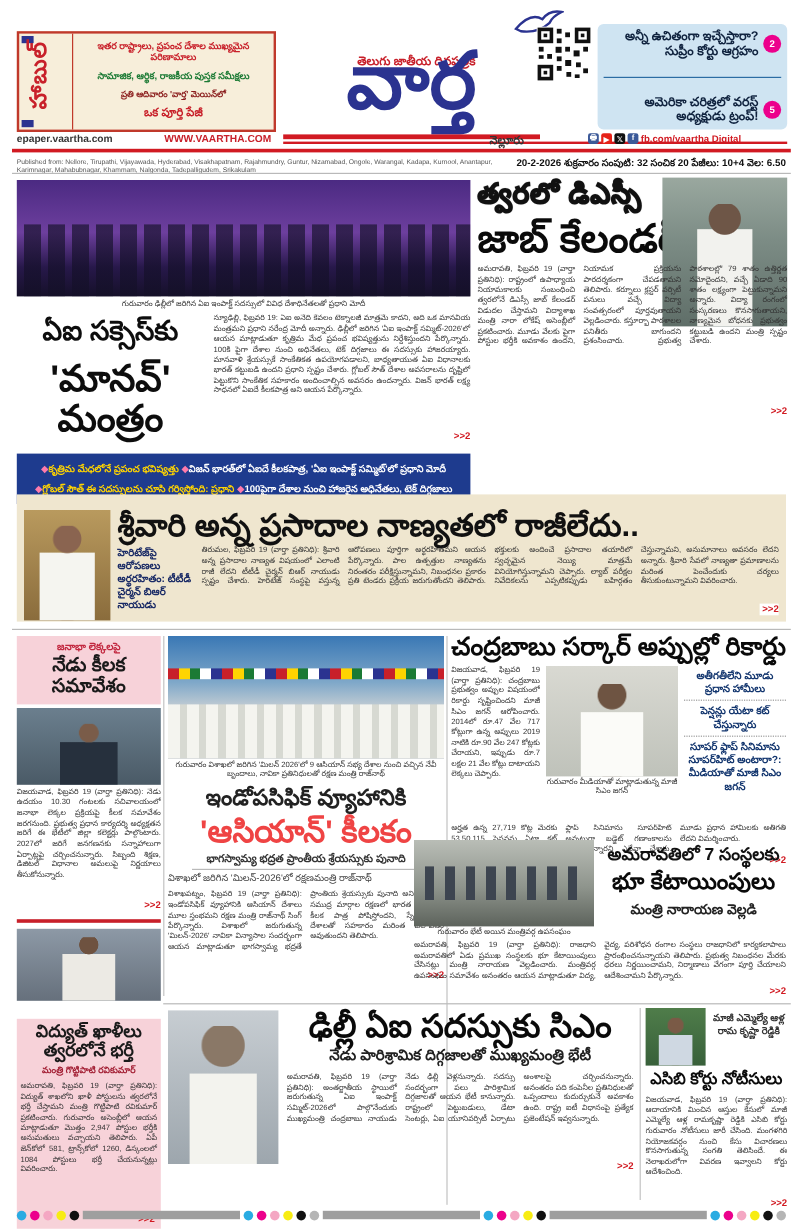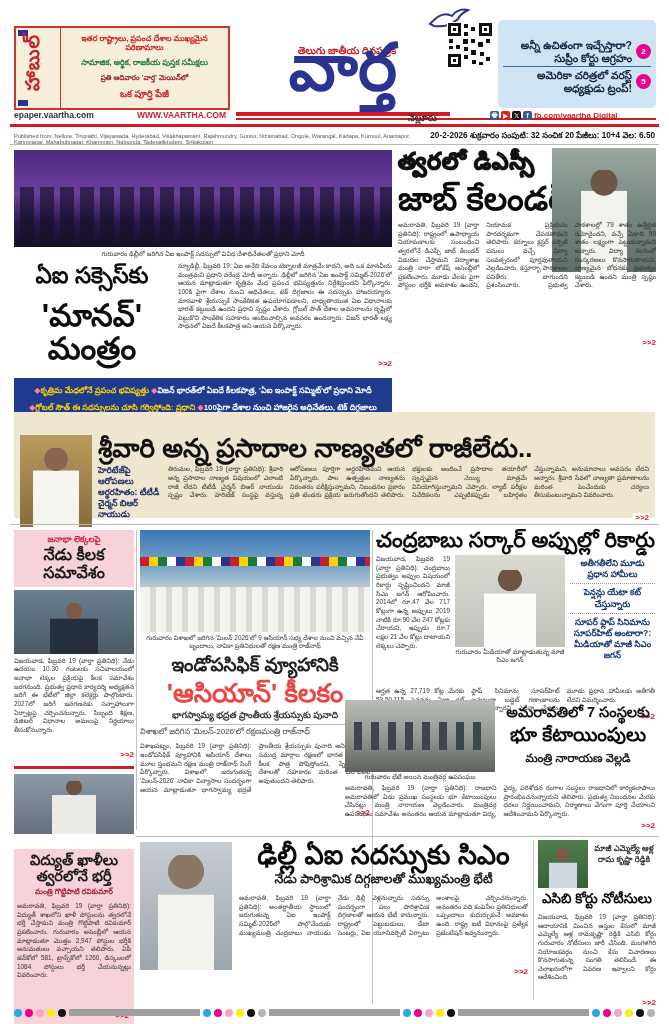--- a/index.html
+++ b/index.html
@@ -23,21 +23,21 @@
   .pl4{color:#c8202a;font-size:9.5px;font-weight:bold;}
   .urls{left:14px;top:110px;width:212px;display:flex;justify-content:space-between;font-weight:bold;}
   .url1{color:#333;font-size:8.5px;} .url2{color:#c8202a;font-size:8.5px;}
   .tagline{left:252px;top:45px;width:190px;color:#c8202a;font-size:10px;font-weight:bold;text-align:center;}
   .mast{left:238px;top:34px;width:210px;color:#2b3390;font-size:66px;font-weight:800;line-height:1;text-align:center;}
   .mast-rule1{left:236px;top:112px;width:214px;height:4px;background:#d11a22;}
   .mast-rule2{left:236px;top:118px;width:420px;height:2px;background:#d11a22;}
   .page-rule{left:10px;top:124px;width:649px;height:3px;background:#d11a22;}
   .qr{left:447px;top:22px;width:46px;height:46px;}
   .hlbox{left:498px;top:20px;width:158px;height:88px;background:#cfe4f2;border-radius:5px;
-    display:flex;flex-direction:column;justify-content:space-between;padding:19px 5px;box-sizing:border-box;}
+    display:flex;flex-direction:column;justify-content:space-between;padding:4px 5px;box-sizing:border-box;}
   .hlitem{display:flex;align-items:center;gap:4px;}
   .hltext{flex:1;text-align:right;font-weight:bold;font-size:10.5px;line-height:1.2;color:#10233f;}
   .badge{width:15px;height:15px;border-radius:50%;background:#ec008c;color:#fff;font-size:8px;font-weight:bold;
     display:flex;align-items:center;justify-content:center;flex:0 0 auto;}
   .hl-div{border-top:1.5px solid #2b6ca3;margin:2px 0;}
   .edition{left:408px;top:112px;font-size:9.5px;font-weight:bold;color:#333;}
   .social{left:490px;top:111px;display:flex;align-items:center;gap:2px;font-size:8px;font-weight:bold;color:#d11a22;}
   .sic{width:9px;height:9px;border-radius:2px;color:#fff;font-size:6.5px;display:flex;align-items:center;justify-content:center;}
   
   .publine{left:14px;top:133px;width:420px;font-size:5.6px;color:#555;}
@@ -92,21 +92,21 @@
   .art-job{left:398px;top:148px;width:258px;}
   .job-kicker{font-size:23px;font-weight:800;color:#fff;-webkit-text-stroke:1.2px #111;
     text-shadow:0 0 1px #111;letter-spacing:1px;}
   .job-hl{font-size:33px;font-weight:800;color:#0a0a0a;line-height:1;margin-top:2px;}
   .job-photo{position:absolute;right:0;top:0;width:104px;height:124px;}
   .job-subs{margin-top:6px;width:152px;}
   .job-subs .s0{font-size:10px;font-weight:bold;color:#13335f;border-bottom:1px dotted #999;padding:2px 0;}
   .job-subs .s1,.job-subs .s2{font-size:8px;font-weight:bold;color:#333;border-bottom:1px dotted #999;padding:2px 0;}
   .job-body{margin-top:6px;width:258px;height:128px;column-count:3;column-gap:7px;}
   
-  .ttd{left:14px;top:412px;width:641px;height:106px;background:#efe6cf;box-sizing:border-box;padding:23px 6px;display:flex;gap:6px;}
+  .ttd{left:14px;top:412px;width:641px;height:106px;background:#efe6cf;box-sizing:border-box;padding:13px 6px;display:flex;gap:6px;}
   .ttd-photo{width:72px;height:92px;flex:0 0 auto;}
   .ttd-right{flex:1;display:flex;flex-direction:column;}
   .ttd-hl{font-size:26px;font-weight:800;color:#111;line-height:1.05;margin-bottom:3px;}
   .ttd-cols{display:flex;gap:6px;flex:1;}
   .ttd-side{width:64px;font-size:8.5px;font-weight:bold;color:#1a2b66;line-height:1.3;}
   .ttd-body{flex:1;column-count:4;column-gap:7px;height:58px;}
   .midrule{left:10px;top:524px;width:649px;}
   
   .col-left{left:14px;top:530px;width:120px;}
   .pinkbox{background:#f7d2d9;text-align:center;padding:4px 2px;}

